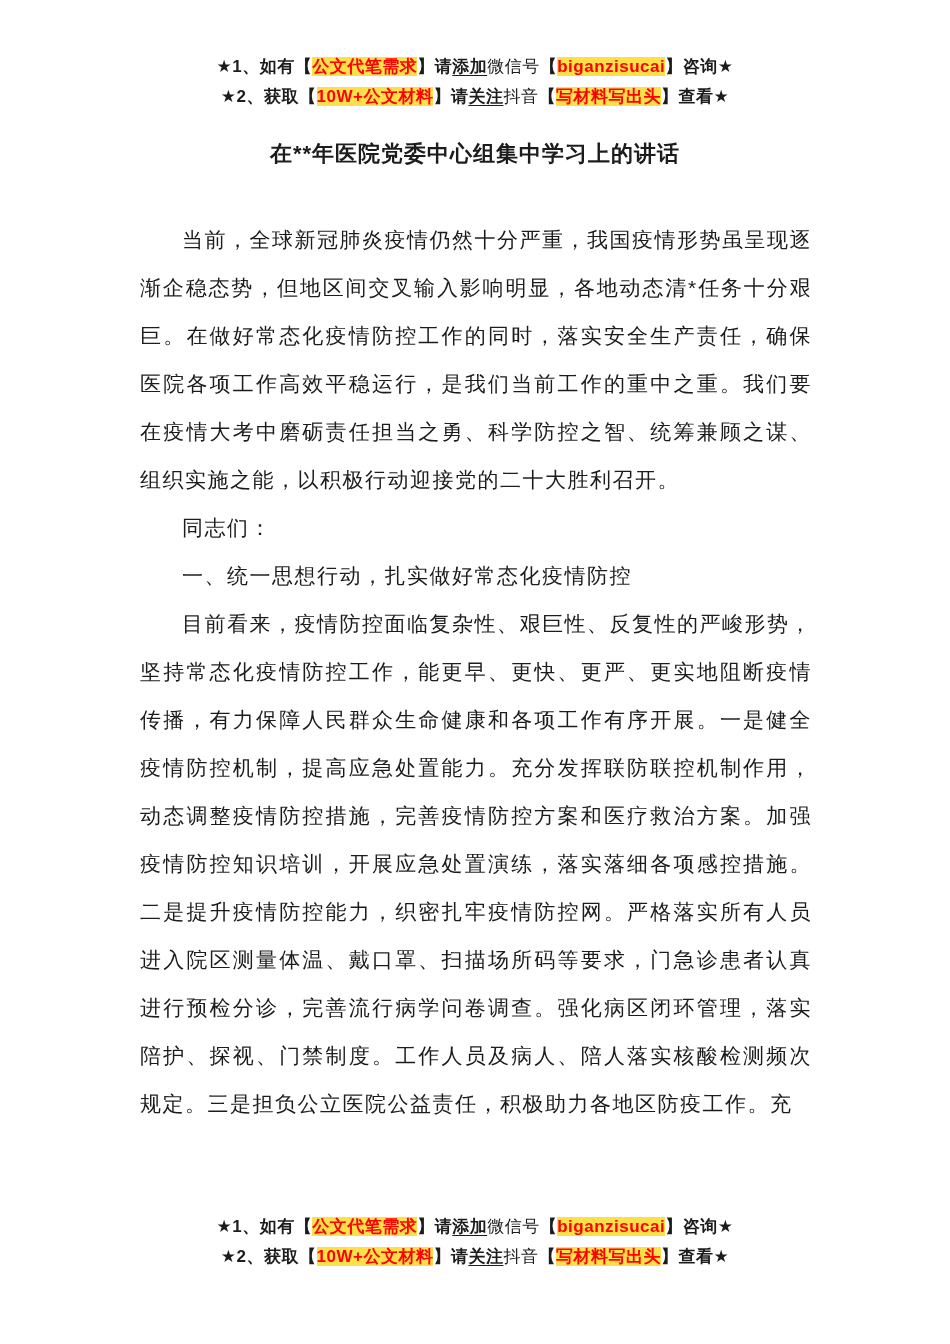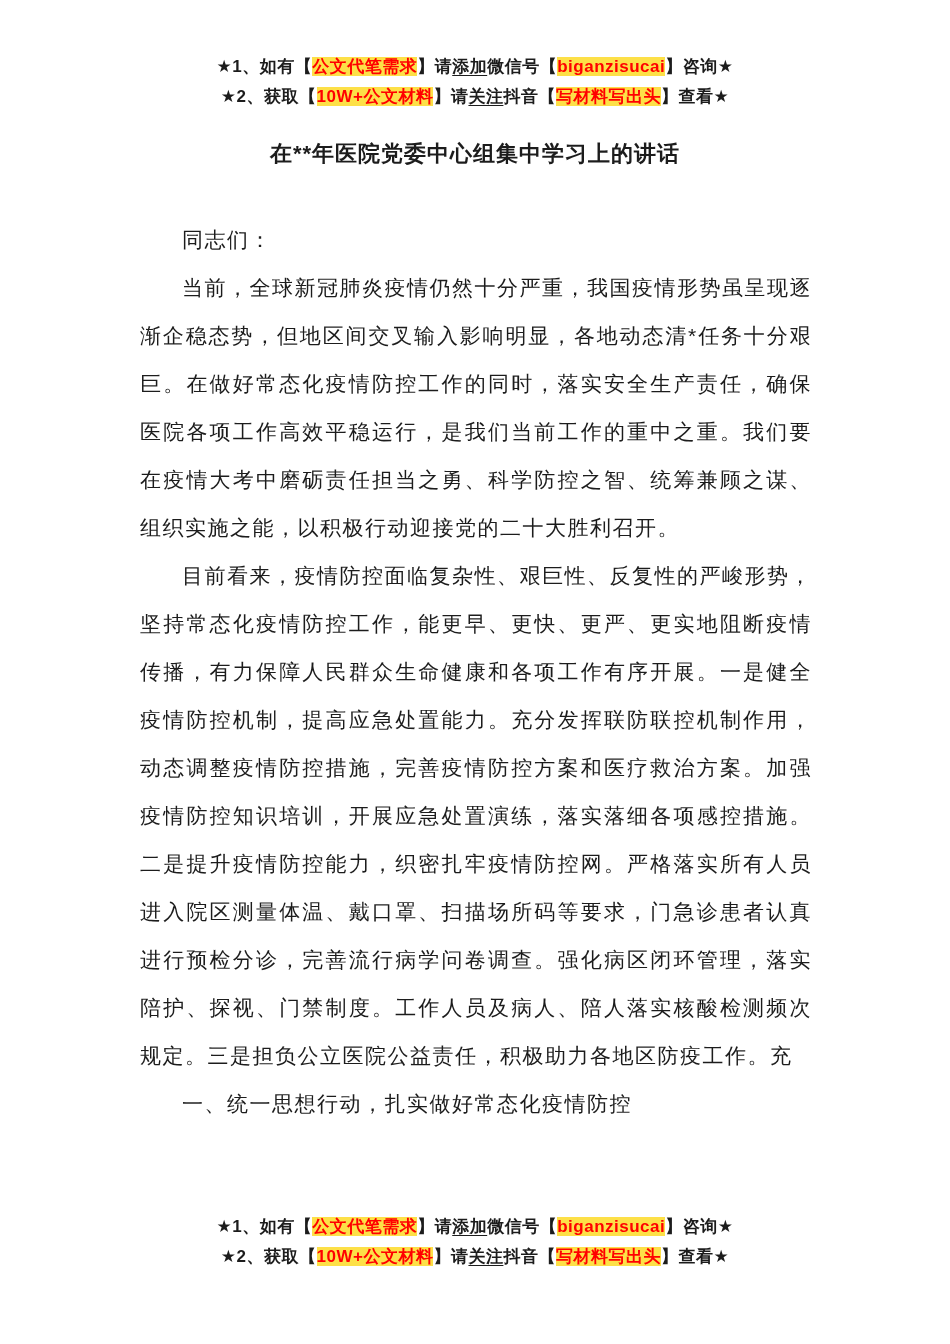--- a/index.html
+++ b/index.html
@@ -31,21 +31,21 @@
   }
   .promo .u {
     text-decoration: underline;
     text-decoration-color: #1c1c1c;
     text-underline-offset: 3px;
   }
   .promo .hl-u {
     text-decoration-color: #ff0000;
     text-underline-offset: 3px;
   }
-  .promo .nrm { font-weight: bold; }
+  .promo .nrm { font-weight: normal; }
   
   .doc-title {
     margin-top: 24px;
     text-align: center;
     font-size: 22px;
     font-weight: bold;
     line-height: 36px;
     color: #1c1c1c;
     letter-spacing: 1px;
   }
@@ -74,24 +74,24 @@
       <span>★1、如有【</span><span class="hl">公文代笔需求</span><span>】请</span><span class="u">添加</span><span class="nrm">微信号</span><span>【</span><span class="hl hl-u">biganzisucai</span><span>】咨询★</span>
     </div>
     <div class="promo-line">
       <span>★2、获取【</span><span class="hl">10W+公文材料</span><span>】请</span><span class="u">关注</span><span class="nrm">抖音</span><span>【</span><span class="hl hl-u">写材料写出头</span><span>】查看★</span>
     </div>
   </div>
 
   <h1 class="doc-title">在**年医院党委中心组集中学习上的讲话</h1>
 
   <div class="doc-body">
+    <p>当前，全球新冠肺炎疫情仍然十分严重，我国疫情形势虽呈现逐渐企稳态势，但地区间交叉输入影响明显，各地动态清*任务十分艰巨。在做好常态化疫情防控工作的同时，落实安全生产责任，确保医院各项工作高效平稳运行，是我们当前工作的重中之重。我们要在疫情大考中磨砺责任担当之勇、科学防控之智、统筹兼顾之谋、组织实施之能，以积极行动迎接党的二十大胜利召开。</p>
     <p>同志们：</p>
-    <p>当前，全球新冠肺炎疫情仍然十分严重，我国疫情形势虽呈现逐渐企稳态势，但地区间交叉输入影响明显，各地动态清*任务十分艰巨。在做好常态化疫情防控工作的同时，落实安全生产责任，确保医院各项工作高效平稳运行，是我们当前工作的重中之重。我们要在疫情大考中磨砺责任担当之勇、科学防控之智、统筹兼顾之谋、组织实施之能，以积极行动迎接党的二十大胜利召开。</p>
+    <p>一、统一思想行动，扎实做好常态化疫情防控</p>
     <p>目前看来，疫情防控面临复杂性、艰巨性、反复性的严峻形势，坚持常态化疫情防控工作，能更早、更快、更严、更实地阻断疫情传播，有力保障人民群众生命健康和各项工作有序开展。一是健全疫情防控机制，提高应急处置能力。充分发挥联防联控机制作用，动态调整疫情防控措施，完善疫情防控方案和医疗救治方案。加强疫情防控知识培训，开展应急处置演练，落实落细各项感控措施。二是提升疫情防控能力，织密扎牢疫情防控网。严格落实所有人员进入院区测量体温、戴口罩、扫描场所码等要求，门急诊患者认真进行预检分诊，完善流行病学问卷调查。强化病区闭环管理，落实陪护、探视、门禁制度。工作人员及病人、陪人落实核酸检测频次规定。三是担负公立医院公益责任，积极助力各地区防疫工作。充</p>
-    <p>一、统一思想行动，扎实做好常态化疫情防控</p>
   </div>
 
   <div class="promo promo-footer">
     <div class="promo-line">
       <span>★1、如有【</span><span class="hl">公文代笔需求</span><span>】请</span><span class="u">添加</span><span class="nrm">微信号</span><span>【</span><span class="hl hl-u">biganzisucai</span><span>】咨询★</span>
     </div>
     <div class="promo-line">
       <span>★2、获取【</span><span class="hl">10W+公文材料</span><span>】请</span><span class="u">关注</span><span class="nrm">抖音</span><span>【</span><span class="hl hl-u">写材料写出头</span><span>】查看★</span>
     </div>
   </div>

